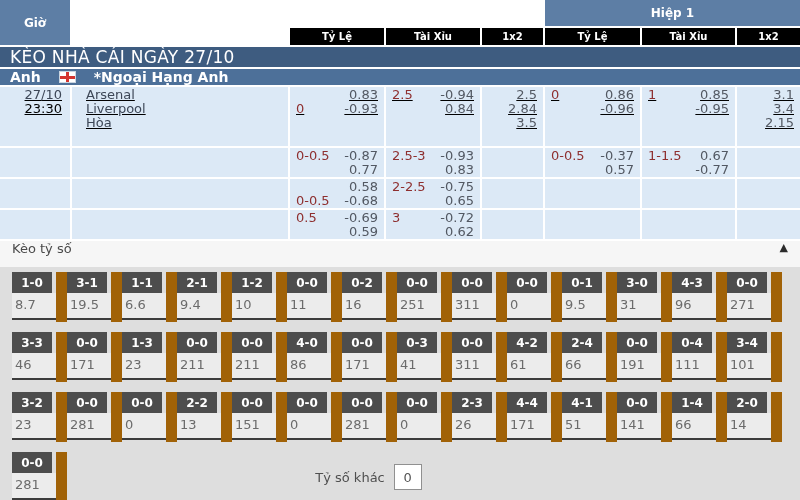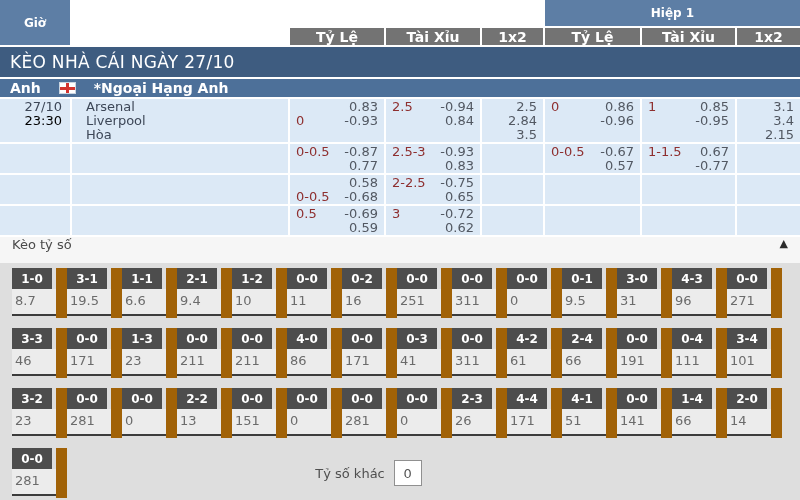--- a/index.html
+++ b/index.html
@@ -12,21 +12,21 @@
   .odds-head{
     display:grid;
     grid-template-columns:70px 216px 94px 94px 61px 95px 93px 63px;
     grid-template-rows:26px 17px;
     gap:2px;background:#fff;
   }
   .hcell{
     background:#5d7ea5;color:#fff;display:flex;align-items:center;justify-content:center;
     font-weight:bold;font-size:12px;
   }
-  .hcell.sub{font-size:14px;background:#737373;text-align:right;}
+  .hcell.sub{font-size:10px;background:#000000;text-align:right;}
   .h-gio{grid-row:1/3;grid-column:1;}
   .h-match{grid-row:1/3;grid-column:2;}
   .h-full{grid-row:1;grid-column:3/6;margin-top:36px;}
   .h-half{grid-row:1;grid-column:6/9;}
   .s3{grid-row:2;grid-column:3;} .s4{grid-row:2;grid-column:4;} .s5{grid-row:2;grid-column:5;}
   .s6{grid-row:2;grid-column:6;} .s7{grid-row:2;grid-column:7;} .s8{grid-row:2;grid-column:8;}
   
   .title-bar{
     height:30px;margin-top:2px;background:#3e5c80;color:#fff;
     display:flex;align-items:center;padding-left:10px;font-size:17px;letter-spacing:.3px;
@@ -40,21 +40,21 @@
     box-shadow:0 0 0 1px #c9d4e0;
   }
   .flag::before{content:"";position:absolute;left:0;right:0;top:3.5px;height:3px;background:#d3342f;}
   .flag::after{content:"";position:absolute;top:0;bottom:0;left:6px;width:3px;background:#d3342f;}
   
   .odds-row{
     display:grid;
     grid-template-columns:70px 216px 94px 94px 61px 95px 93px 63px;
     gap:2px;margin-top:2px;height:29px;
   }
-  .odds-row.first{height:43px;}
+  .odds-row.first{height:59px;text-decoration:underline;}
   .ocell{background:#dce9f6;font-size:13px;color:#525862;line-height:14px;padding:1px 6px 0 6px;overflow:hidden;}
   .timec{text-align:right;color:#3d4757;padding-right:8px;}
   .timec .time{color:#000000;}
   .matchc{color:#3d4757;padding-left:14px;}
   .oline{display:flex;justify-content:space-between;}
   .hcap{color:#8e2f2f;}
   .oline .val{margin-left:auto;}
   .x2 .oline{justify-content:flex-end;text-align:right;}
   
   .score-section{flex:1;margin-top:2px;background:#dedede;display:flex;flex-direction:column;}
@@ -204,21 +204,21 @@
           </div>
           <div class="oline">
             <span class="hcap"></span>
             <span class="val">0.83</span>
           </div>
         </div>
         <div class="ocell x2"></div>
         <div class="ocell">
           <div class="oline">
             <span class="hcap">0-0.5</span>
-            <span class="val">-0.67</span>
+            <span class="val">-0.37</span>
           </div>
           <div class="oline">
             <span class="hcap"></span>
             <span class="val">0.57</span>
           </div>
         </div>
         <div class="ocell">
           <div class="oline">
             <span class="hcap">1-1.5</span>
             <span class="val">0.67</span>

